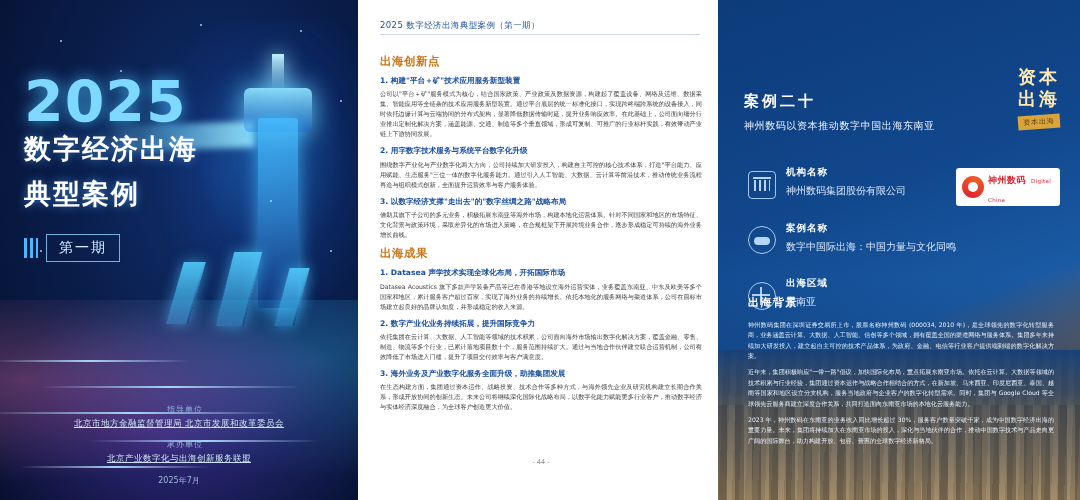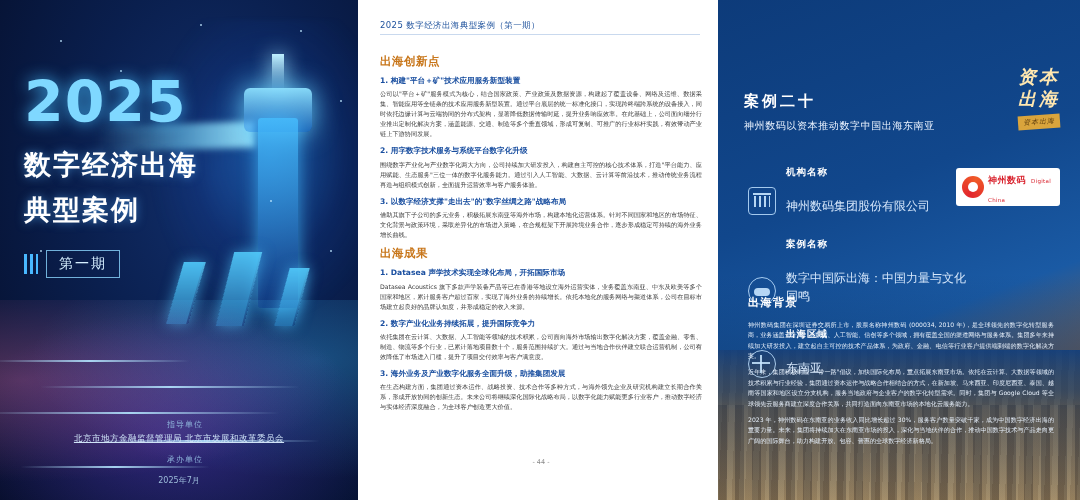--- a/index.html
+++ b/index.html
@@ -75,21 +75,21 @@
   .cover .dots{position:absolute;inset:0;}
   .cover .dot{position:absolute;width:2px;height:2px;border-radius:50%;background:rgba(190,230,255,.85);}
 
   .cover .title-wrap{position:absolute;left:24px;top:74px;z-index:5;}
   .cover .year{
     font-size:57px;line-height:1;font-weight:700;letter-spacing:1px;
     color:#7fd8ff;
     text-shadow:0 0 16px rgba(70,190,255,.85);
   }
   .cover .t1{
-    margin-top:16px;font-size:27px;font-weight:700;color:#ffffff;letter-spacing:2px;
+    font-size:27px;font-weight:700;color:#ffffff;letter-spacing:2px;
     text-shadow:0 0 10px rgba(90,180,255,.6);
   }
   .cover .t2{
     margin-top:9px;font-size:27px;font-weight:700;color:#ffffff;letter-spacing:2px;
     text-shadow:0 0 10px rgba(90,180,255,.6);
   }
   .cover .issue{
     margin-top:22px;display:inline-flex;align-items:center;gap:8px;
   }
   .cover .issue .bars{display:inline-block;width:14px;height:20px;
@@ -156,21 +156,21 @@
     position:absolute;inset:0;
     background:linear-gradient(180deg, rgba(10,45,95,.0) 55%, rgba(12,50,100,.55) 78%, rgba(12,50,100,.25) 100%);
     pointer-events:none;
   }
 
   .case-head{position:absolute;left:26px;top:92px;z-index:4;}
   .case-head .cno{color:#ffffff;font-size:15px;font-weight:700;letter-spacing:3px;}
   .case-head .cdesc{color:#eaf3ff;font-size:10px;margin-top:8px;letter-spacing:.6px;}
 
   .zb{
-    position:absolute;right:20px;top:66px;z-index:4;text-align:right;font-style:italic;
+    position:absolute;right:20px;top:66px;z-index:4;text-align:right;
   }
   .zb .zb-l1,.zb .zb-l2{
     color:#ffe7b0;font-size:18px;font-weight:700;letter-spacing:3px;line-height:1.2;
   }
   .zb .zb-stamp{
     display:inline-block;margin-top:4px;background:#d9a43c;color:#5a3a0c;
     font-size:7px;padding:2px 5px;letter-spacing:1px;transform:rotate(-4deg);
   }
 
   .meta{position:absolute;left:30px;top:160px;z-index:4;}
@@ -181,21 +181,21 @@
   }
   .meta-ic.bank::before{content:"";position:absolute;left:5px;top:8px;width:16px;height:11px;
     background:repeating-linear-gradient(90deg, rgba(200,230,255,.9) 0 2px, transparent 2px 5px);}
   .meta-ic.bank::after{content:"";position:absolute;left:4px;top:5px;width:18px;height:2px;background:rgba(200,230,255,.9);}
   .meta-ic.cloud{border-radius:50%;}
   .meta-ic.cloud::before{content:"";position:absolute;left:5px;top:10px;width:16px;height:8px;border-radius:8px;background:rgba(200,230,255,.9);}
   .meta-ic.globe{border-radius:50%;}
   .meta-ic.globe::before{content:"";position:absolute;left:11px;top:4px;width:2px;height:18px;background:rgba(200,230,255,.85);}
   .meta-ic.globe::after{content:"";position:absolute;left:3px;top:11px;width:18px;height:2px;background:rgba(200,230,255,.85);}
   .meta-lbl{color:#ffffff;font-size:9.5px;font-weight:700;letter-spacing:1px;}
-  .meta-val{color:#d6e7fb;font-size:12px;margin-top:19px;line-height:1.45;max-width:190px;}
+  .meta-val{color:#d6e7fb;font-size:10px;margin-top:5px;line-height:1.45;max-width:190px;}
 
   .logo-box{
     position:absolute;right:20px;top:168px;width:104px;height:38px;background:#ffffff;
     border-radius:3px;z-index:5;display:flex;align-items:center;gap:4px;padding:0 6px;box-sizing:border-box;
   }
   .logo-box .mark{
     width:22px;height:22px;border-radius:50%;
     background:conic-gradient(from 200deg,#e2262c,#f05a28,#e2262c);
     position:relative;flex:0 0 22px;
   }
@@ -256,20 +256,21 @@
       <div class="issue">
         <span class="bars"></span>
         <span class="txt">第一期</span>
       </div>
     </div>
 
     <div class="footer">
       <div class="lbl">指导单位</div>
       <div class="orgs">北京市地方金融监督管理局    北京市发展和改革委员会</div>
       <div class="lbl">承办单位</div>
+      <div class="orgs">北京产业数字化与出海创新服务联盟</div>
       <div class="date">2025年7月</div>
     </div>
   </section>
 
   <section class="textpage">
     <div class="hdr">2025 数字经济出海典型案例（第一期）</div>
     <div class="hdr-rule"></div>
 
     <div class="body">
 

